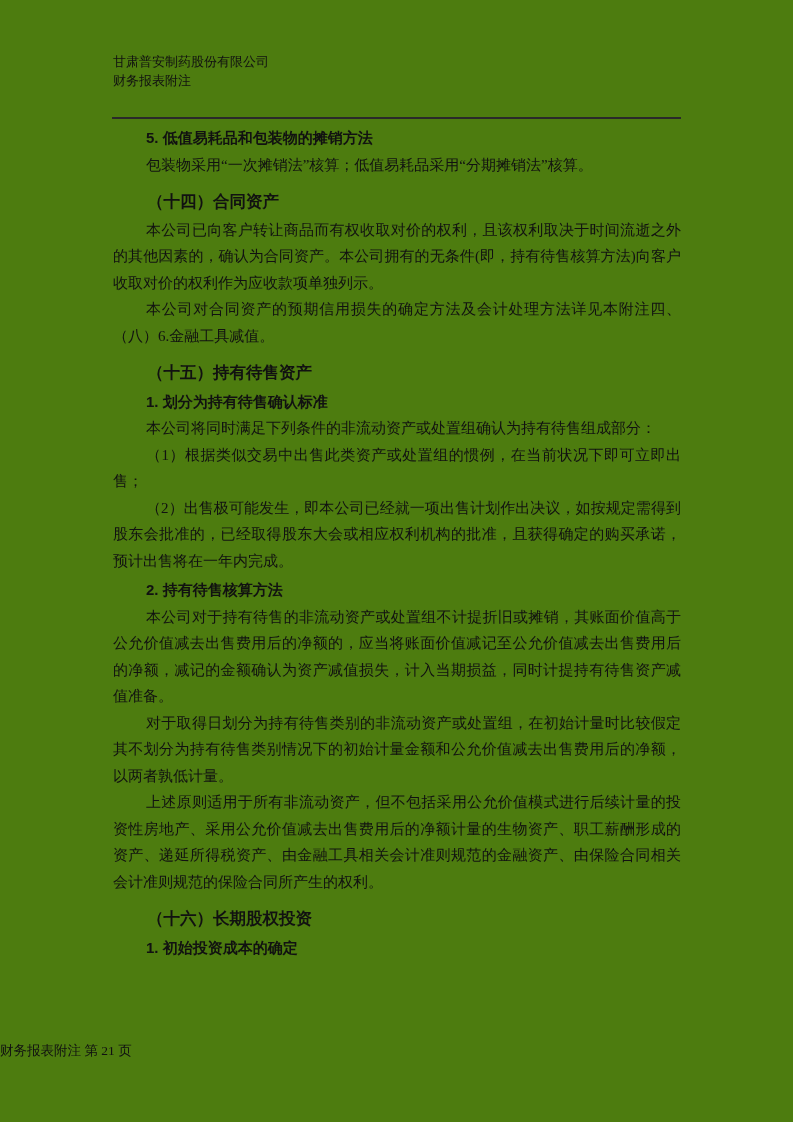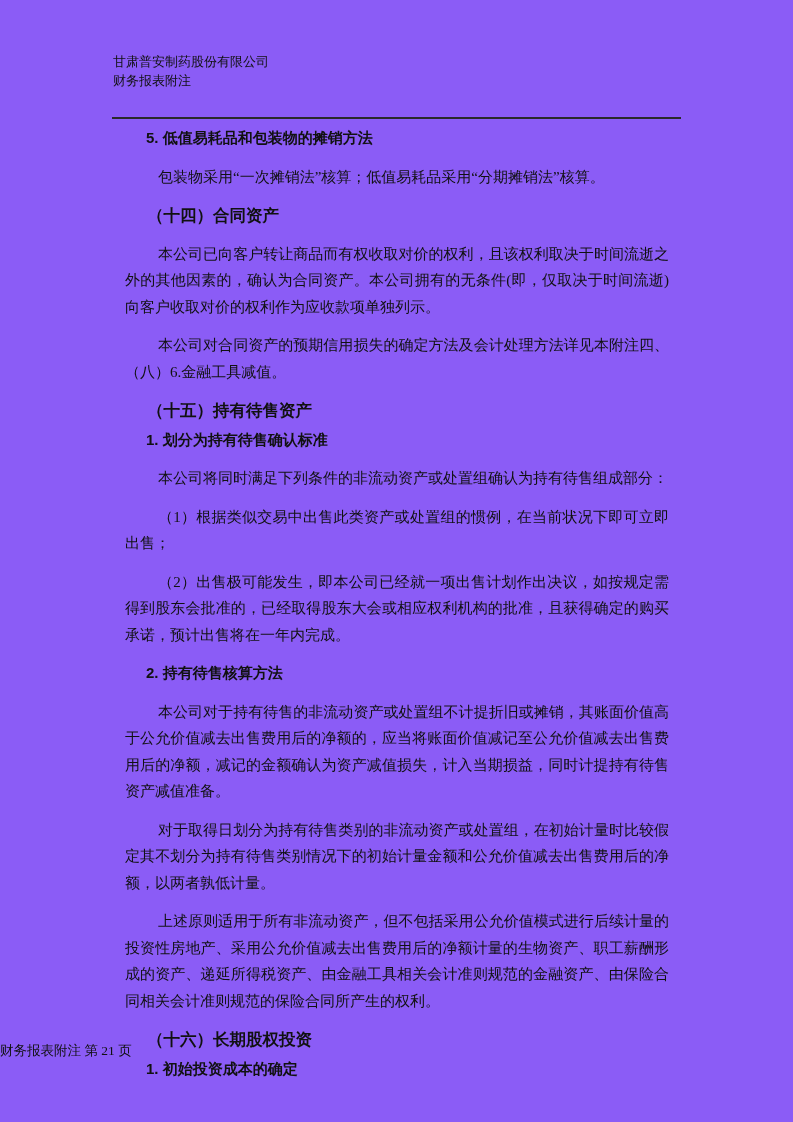--- a/index.html
+++ b/index.html
@@ -1,19 +1,19 @@
 <!DOCTYPE html>
 <html><head>
 <meta charset="utf-8">
 <style>
   html,body{margin:0;padding:0;background:#ffffff;}
   .page{
     position:relative;
     width:793px;height:1122px;
-    background:#8b5cf6;
+    background:#4d7c0f;
     color:#111111;
     overflow:hidden;
     font-family:"Liberation Serif","DejaVu Serif",serif;
   }
   .hdr{
     position:absolute;left:113px;top:52px;
     font-size:13px;line-height:19px;
     color:#111111;
   }
   .hdr div{white-space:nowrap;}
@@ -21,21 +21,21 @@
     position:absolute;left:112px;top:117px;
     width:569px;height:2px;
     background:#2a2a2a;
   }
   .content{
     position:absolute;left:113px;top:122px;width:568px;
   }
   .para{
     font-size:15px;line-height:26.5px;
     text-indent:33px;text-align:justify;
-    margin:12px;color:#111111;
+    margin:0;color:#111111;
     font-family:"Liberation Serif","DejaVu Serif",serif;
   }
   .h-major{
     font-family:"Liberation Sans","DejaVu Sans",sans-serif;
     font-size:16.5px;font-weight:700;line-height:26.5px;
     margin:10px 0 2px 0;text-indent:34px;color:#111111;
   }
   .h-minor{
     font-family:"Liberation Sans","DejaVu Sans",sans-serif;
     font-size:15px;font-weight:700;line-height:26.5px;
@@ -57,21 +57,21 @@
     <div>财务报表附注</div>
   </div>
 
   <div class="divider"></div>
 
   <div class="content">
     <div class="h-minor">5. 低值易耗品和包装物的摊销方法</div>
     <p class="para">包装物采用“一次摊销法”核算；低值易耗品采用“分期摊销法”核算。</p>
 
     <div class="h-major">（十四）合同资产</div>
-    <p class="para">本公司已向客户转让商品而有权收取对价的权利，且该权利取决于时间流逝之外的其他因素的，确认为合同资产。本公司拥有的无条件(即，仅取决于时间流逝)向客户收取对价的权利作为应收款项单独列示。</p>
+    <p class="para">本公司已向客户转让商品而有权收取对价的权利，且该权利取决于时间流逝之外的其他因素的，确认为合同资产。本公司拥有的无条件(即，持有待售核算方法)向客户收取对价的权利作为应收款项单独列示。</p>
     <p class="para">本公司对合同资产的预期信用损失的确定方法及会计处理方法详见本附注四、（八）6.金融工具减值。</p>
 
     <div class="h-major">（十五）持有待售资产</div>
     <div class="h-minor">1. 划分为持有待售确认标准</div>
     <p class="para">本公司将同时满足下列条件的非流动资产或处置组确认为持有待售组成部分：</p>
     <p class="para">（1）根据类似交易中出售此类资产或处置组的惯例，在当前状况下即可立即出售；</p>
     <p class="para">（2）出售极可能发生，即本公司已经就一项出售计划作出决议，如按规定需得到股东会批准的，已经取得股东大会或相应权利机构的批准，且获得确定的购买承诺，预计出售将在一年内完成。</p>
 
     <div class="h-minor">2. 持有待售核算方法</div>
     <p class="para">本公司对于持有待售的非流动资产或处置组不计提折旧或摊销，其账面价值高于公允价值减去出售费用后的净额的，应当将账面价值减记至公允价值减去出售费用后的净额，减记的金额确认为资产减值损失，计入当期损益，同时计提持有待售资产减值准备。</p>

